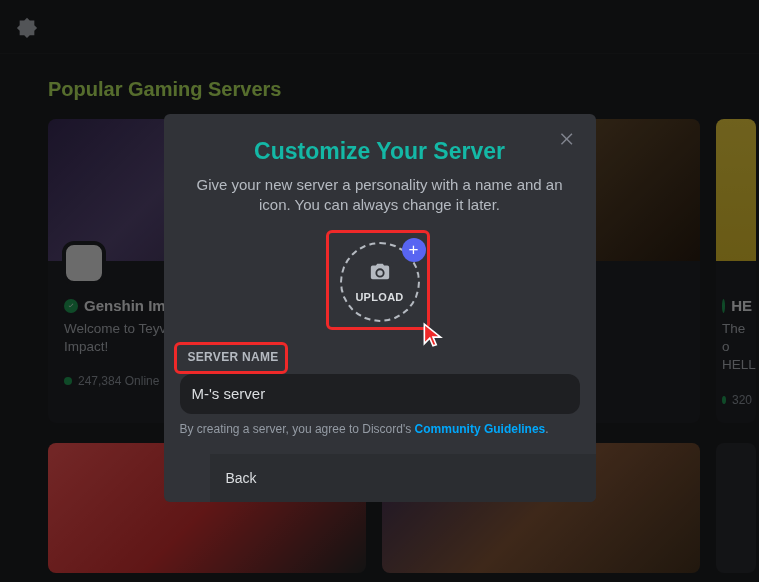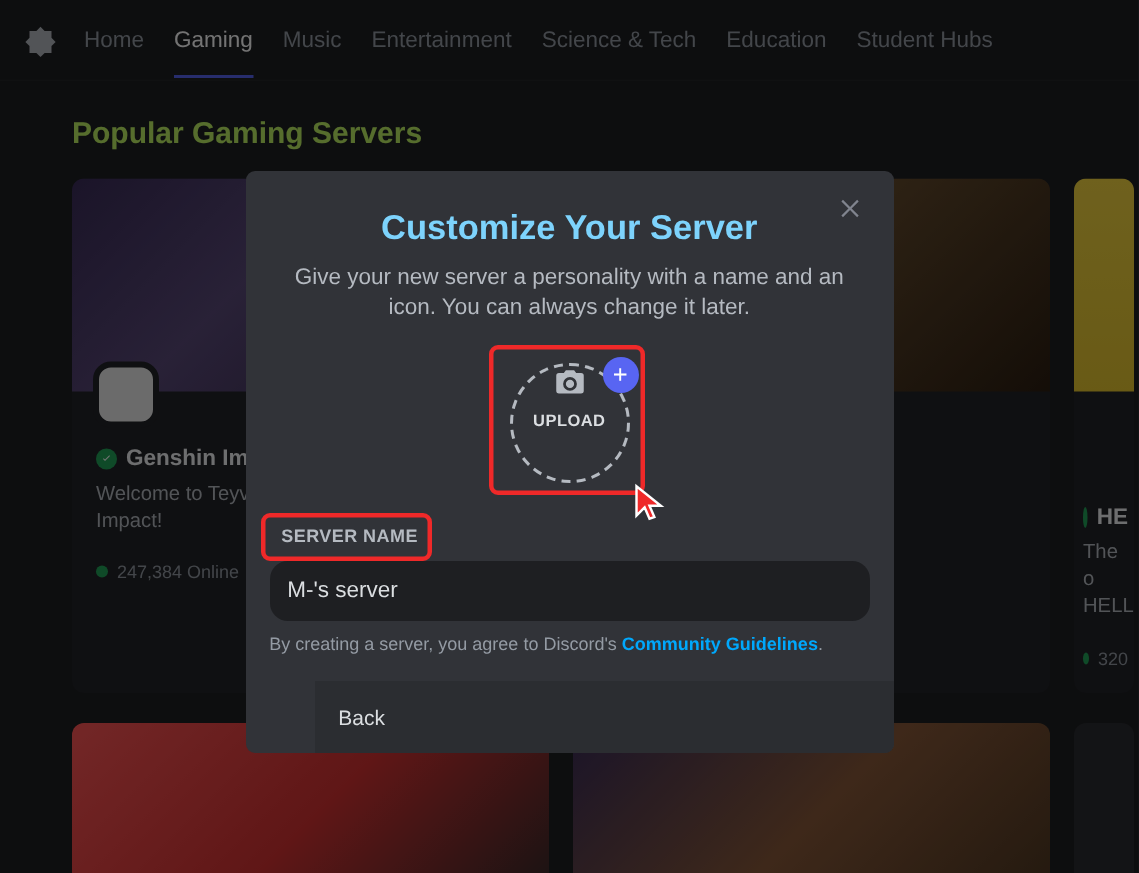--- a/index.html
+++ b/index.html
@@ -161,41 +161,42 @@
     cursor: pointer;
     display: flex; align-items: center; justify-content: center;
   }
   .modal-head {
     padding: 24px 20px 0 20px;
     text-align: center;
   }
   .modal-title {
     font-size: 23px;
     font-weight: 800;
-    color: #7dd3fc;
+    color: #14b8a6;
   }
   .modal-sub {
     margin-top: 10px;
     font-size: 15px;
     color: #b5bac1;
     line-height: 1.35;
     padding: 0 10px;
   }
   .upload-wrap {
     margin: 18px auto 14px auto;
     width: 96px; height: 96px;
     position: relative;
   }
   .upload-circle {
     width: 80px; height: 80px;
     border: 2px dashed #b5bac1;
     border-radius: 50%;
     display: flex;
     flex-direction: column;
     align-items: center;
+    justify-content: center;
     gap: 4px;
     position: absolute;
     left: 8px; top: 8px;
   }
   .upload-label {
     font-size: 11px;
     font-weight: 800;
     color: #dbdee1;
     letter-spacing: 0.3px;
   }
@@ -284,29 +285,20 @@
   .cam-icon { color: #b5bac1; }
 </style>
 </head>
 <body>
 
 <div class="topbar">
   <div class="logo">
     <svg viewBox="0 0 24 24" width="22" height="22" fill="currentColor">
       <path d="M12 2l3 3h5v5l3 3-3 3v5h-5l-3 3-3-3H4v-5l-3-3 3-3V5h5l3-3z"></path>
     </svg>
-  </div>
-  <div class="nav">
-    <div class="nav-item">Home</div>
-    <div class="nav-item active">Gaming</div>
-    <div class="nav-item">Music</div>
-    <div class="nav-item">Entertainment</div>
-    <div class="nav-item">Science &amp; Tech</div>
-    <div class="nav-item">Education</div>
-    <div class="nav-item">Student Hubs</div>
   </div>
 </div>
 
 <div class="page">
   <div class="page-title">Popular Gaming Servers</div>
   <div class="cards">
 
     <div class="card">
       <div class="card-hero"></div>
       <div class="card-avatar"></div>
@@ -329,21 +321,21 @@
 
     <div class="card">
       <div class="card-hero card-hero2"></div>
       <div class="card-body">
         <div class="card-desc">RPG by express and</div>
       </div>
     </div>
 
     <div class="card narrow">
       <div class="card-hero card-hero3"></div>
-      <div class="card-body" style="padding:36px 4px 16px 6px;margin-top:39px;">
+      <div class="card-body" style="padding:36px 4px 16px 6px;">
         <div class="card-name">
           <span class="verify"></span>
           <span>HE</span>
         </div>
         <div class="card-desc">The o HELL</div>
         <div class="card-status">
           <span class="dot"></span>
           <span>320</span>
         </div>
       </div>

